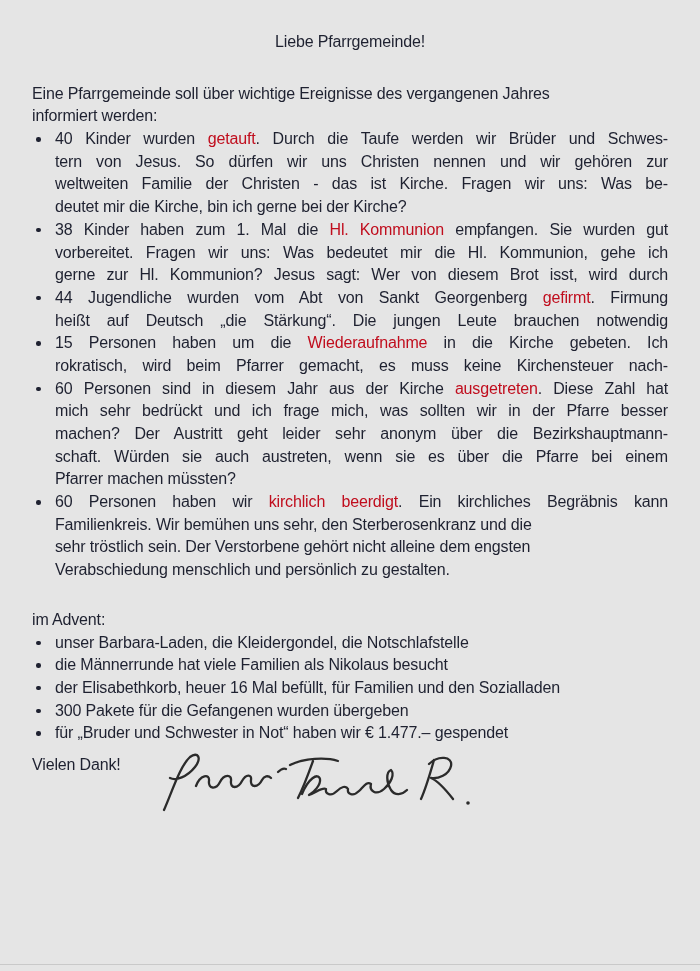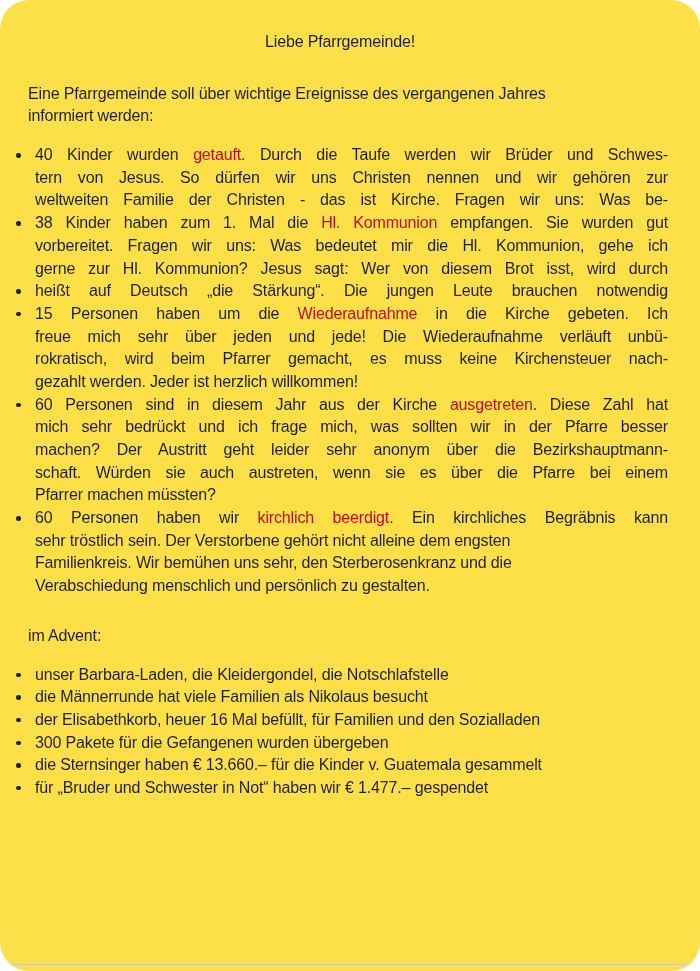--- a/index.html
+++ b/index.html
@@ -6,36 +6,35 @@
   :root {
     --ink: #1e2130;
     --red: #c00d1d;
     --lh: 22.7px;
   }
   .page {
     position: relative;
     width: 700px;
     height: 971px;
     box-sizing: border-box;
-    padding: 31px 32px 0 12px;
-    background: #fde047;
+    padding: 31px 32px 0 32px;
+    background: #e5e5e5;
     overflow: hidden;
     font-family: "Liberation Sans", sans-serif;
     font-size: 16px;
     color: var(--ink);
     letter-spacing: -0.15px;
-    border-radius: 29px;
   }
   .title {
     height: var(--lh);
     line-height: var(--lh);
     text-align: center;
     margin-bottom: 29px;
   }
-  .para { margin: 16px; }
+  .para { margin: 0; }
   .pline, .line {
     height: var(--lh);
     line-height: var(--lh);
     white-space: nowrap;
   }
   .jline {
     white-space: normal;
     text-align: justify;
     text-align-last: justify;
     text-justify: inter-word;
@@ -83,61 +82,61 @@
     <div class="pline">informiert werden:</div>
   </div>
 
   <ul class="blist" id="report-list">
       <li class="bullet">
         <span class="dot"></span>
         <div class="bbody">
           <div class="line jline">40 Kinder wurden <span class="red">getauft</span>. Durch die Taufe werden wir Brüder und Schwes-</div>
           <div class="line jline">tern von Jesus. So dürfen wir uns Christen nennen und wir gehören zur</div>
           <div class="line jline">weltweiten Familie der Christen - das ist Kirche. Fragen wir uns: Was be-</div>
+          <div class="line">deutet mir die Kirche, bin ich gerne bei der Kirche?</div>
         </div>
       </li>
       <li class="bullet">
         <span class="dot"></span>
         <div class="bbody">
           <div class="line jline">38 Kinder haben zum 1. Mal die <span class="red">Hl. Kommunion</span> empfangen. Sie wurden gut</div>
           <div class="line jline">vorbereitet. Fragen wir uns: Was bedeutet mir die Hl. Kommunion, gehe ich</div>
           <div class="line jline">gerne zur Hl. Kommunion? Jesus sagt: Wer von diesem Brot isst, wird durch</div>
         </div>
       </li>
       <li class="bullet">
         <span class="dot"></span>
         <div class="bbody">
+          <div class="line jline">44 Jugendliche wurden vom Abt von Sankt Georgenberg <span class="red">gefirmt</span>. Firmung</div>
           <div class="line jline">heißt auf Deutsch „die Stärkung“. Die jungen Leute brauchen notwendig</div>
         </div>
       </li>
       <li class="bullet">
         <span class="dot"></span>
         <div class="bbody">
           <div class="line jline">15 Personen haben um die <span class="red">Wiederaufnahme</span> in die Kirche gebeten. Ich</div>
-          <div class="line jline">freue mich sehr über jeden und jede! Die Wiederaufnahme verläuft unbü-</div>
           <div class="line jline">rokratisch, wird beim Pfarrer gemacht, es muss keine Kirchensteuer nach-</div>
-          <div class="line">gezahlt werden. Jeder ist herzlich willkommen!</div>
         </div>
       </li>
       <li class="bullet">
         <span class="dot"></span>
         <div class="bbody">
           <div class="line jline">60 Personen sind in diesem Jahr aus der Kirche <span class="red">ausgetreten</span>. Diese Zahl hat</div>
           <div class="line jline">mich sehr bedrückt und ich frage mich, was sollten wir in der Pfarre besser</div>
           <div class="line jline">machen? Der Austritt geht leider sehr anonym über die Bezirkshauptmann-</div>
           <div class="line jline">schaft. Würden sie auch austreten, wenn sie es über die Pfarre bei einem</div>
           <div class="line">Pfarrer machen müssten?</div>
         </div>
       </li>
       <li class="bullet">
         <span class="dot"></span>
         <div class="bbody">
           <div class="line jline">60 Personen haben wir <span class="red">kirchlich beerdigt</span>. Ein kirchliches Begräbnis kann</div>
+          <div class="line">Familienkreis. Wir bemühen uns sehr, den Sterberosenkranz und die</div>
           <div class="line">sehr tröstlich sein. Der Verstorbene gehört nicht alleine dem engsten</div>
-          <div class="line">Familienkreis. Wir bemühen uns sehr, den Sterberosenkranz und die</div>
           <div class="line">Verabschiedung menschlich und persönlich zu gestalten.</div>
         </div>
       </li>
     </ul>
 
   <div class="para social-intro">
     <div class="pline">im Advent:</div>
   </div>
 
   <ul class="blist">
@@ -161,26 +160,43 @@
       </li>
     <li class="bullet">
         <span class="dot"></span>
         <div class="bbody">
           <div class="line">300 Pakete für die Gefangenen wurden übergeben</div>
         </div>
       </li>
     <li class="bullet">
         <span class="dot"></span>
         <div class="bbody">
-          <div class="line">die Sternsinger haben € 13.660.– für die Kinder v. Guatemala gesammelt</div>
-        </div>
-      </li>
-    <li class="bullet">
-        <span class="dot"></span>
-        <div class="bbody">
           <div class="line">für „Bruder und Schwester in Not“ haben wir € 1.477.– gespendet</div>
         </div>
       </li>
   </ul>
 
+  <div class="footer-row">
+    <span class="closing">Vielen Dank!</span>
+    <svg class="signature" width="330" height="68" viewBox="0 0 330 68" aria-label="Pfarrer Theurl R.">
+
+      <path d="M14,62 C22,44 30,18 40,9 C48,3 52,10 45,19 C37,29 26,33 20,30"></path>
+
+      <path d="M46,38 C50,27 60,25 59,33 C58,41 66,42 70,34 C74,26 82,26 81,33 C80,41 88,41 92,33 C96,26 102,26 101,32 C100,40 108,40 112,32 C114,28 118,27 121,30"></path>
+
+      <path d="M128,24 C131,21 134,20 136,21"></path>
+
+      <path d="M140,17 C154,10 176,9 188,13"></path>
+
+      <path d="M163,13 C158,27 153,40 148,50"></path>
+
+      <path d="M152,46 C158,31 168,24 170,31 C171,37 164,44 159,47 C167,44 172,39 176,41 C175,46 181,49 187,43 C191,39 196,37 198,41 C197,46 203,49 209,43 C214,38 217,33 221,36 C219,43 226,48 234,41 C241,35 245,26 241,22 C236,24 236,34 241,42 C245,48 252,47 257,42"></path>
+
+      <path d="M284,12 C280,26 276,40 271,51"></path>
+
+      <path d="M279,16 C288,7 303,8 301,18 C299,27 288,31 281,30 C288,33 296,42 303,51"></path>
+
+      <circle cx="318" cy="55" r="1.8" fill="#2b2b2b" stroke="none"></circle>
+    </svg>
+  </div>
 
   <div class="page-edge-line"></div>
 </div>
 
 </body></html>

